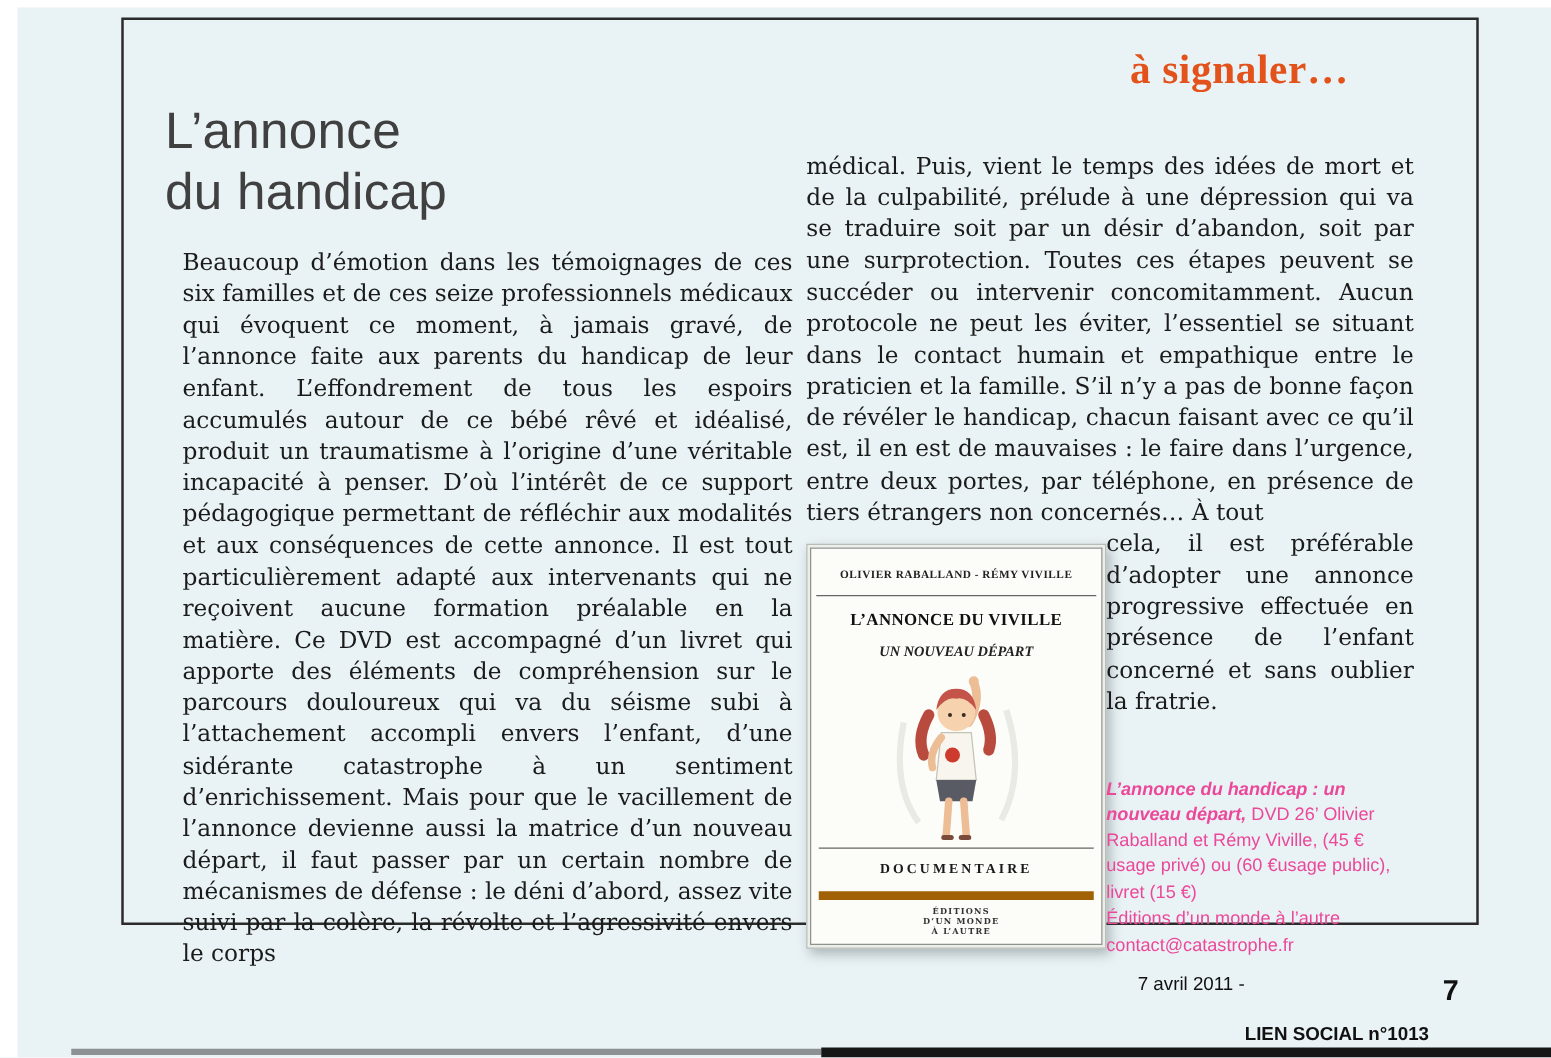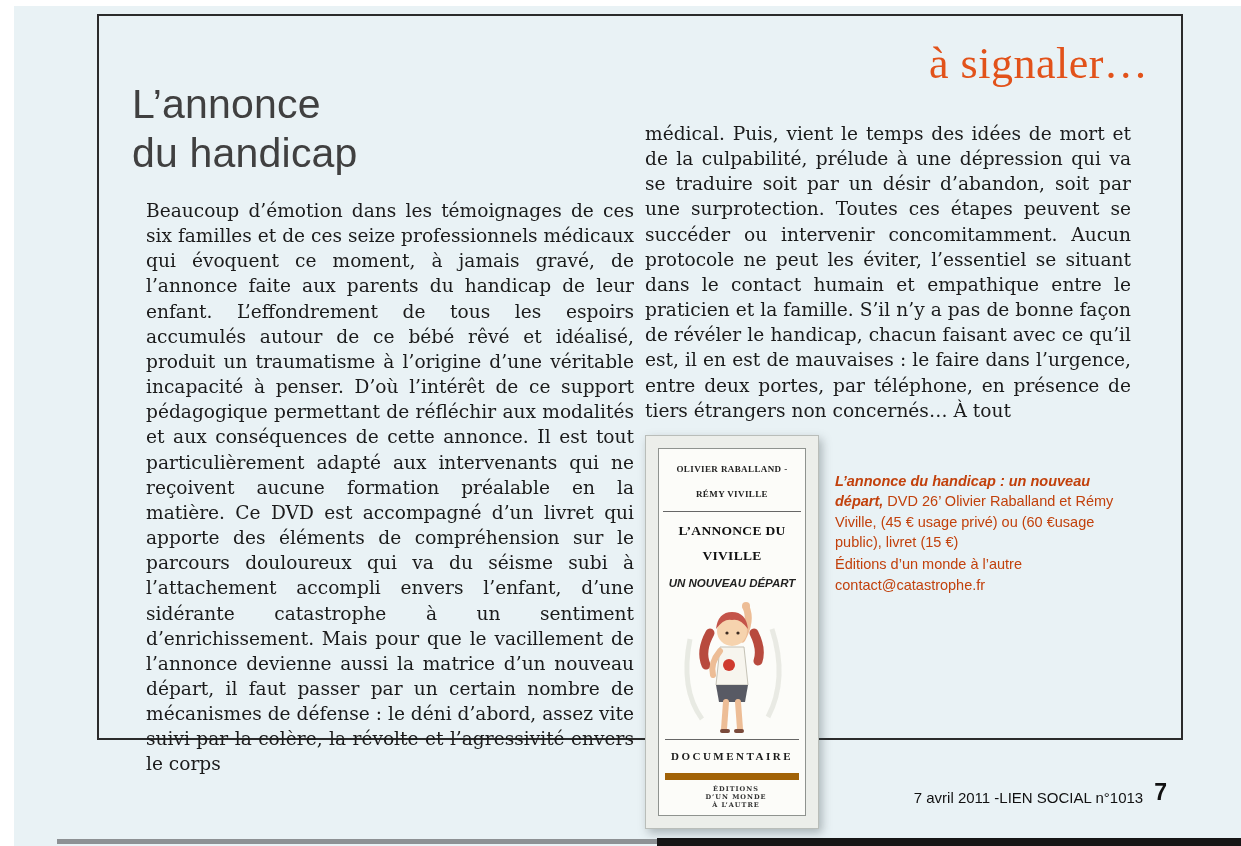--- a/index.html
+++ b/index.html
@@ -12,96 +12,96 @@
   }
   .scan-bg {
     position:absolute; left:14px; top:6px; right:0; bottom:0;
     background:#e9f2f5;
   }
   .frame {
     position:absolute; left:97px; top:14px; width:1086px; height:726px;
     border:2px solid #2b2b2b;
   }
   .section-label {
-    position:absolute; top:38px; left:929px; width:256px;
+    position:absolute; top:38px; left:904px; width:256px;
     font-family:"Liberation Serif", serif;
-    font-weight:400; font-size:44px; letter-spacing:0.5px;
+    font-weight:700; font-size:33px; letter-spacing:0.5px;
     color:#e2521a;
   }
   .article-title {
     position:absolute; left:132px; top:80px;
     font-family:"Liberation Sans", sans-serif;
     font-weight:400; font-size:41px; line-height:49px;
     color:#404040; letter-spacing:0.2px;
   }
   .serif {
     font-family:"DejaVu Serif","Liberation Serif",serif;
     font-size:18.6px; line-height:25.15px; color:#1b1b1b;
     text-align:justify; hyphens:auto; -webkit-hyphens:auto;
   }
   .col-left  { position:absolute; left:146px; top:198px; width:488px; }
   .col-right { position:absolute; left:645px; top:121px; width:486px; }
 
   
   .dvd-wrap {
-    float:left; width:174px; margin:12px 16px 4px 0;
+    float:left; width:240px; margin:12px 0 4px 0;
     background:#eceeea; border:1px solid #b9bdb9;
     box-shadow:3px 4px 9px rgba(55,65,70,.35);
-    padding:12px;
+    padding:2px;
   }
   .dvd-card {
     background:#fcfcf9; border:1px solid #8f938f;
     padding:5px 4px 6px; text-align:center;
   }
   .cover-authors {
     font-size:9px; font-weight:700; letter-spacing:.4px; color:#222;
     padding:3px 0 4px; border-bottom:1px solid #666;
     font-family:"Liberation Serif", serif;
   }
   .cover-title {
     font-family:"Liberation Serif", serif;
     font-size:13.5px; font-weight:700; color:#101010;
     padding-top:6px; letter-spacing:.3px;
   }
   .cover-subtitle {
-    font-family:Liberation Sans, sans-serif;
+    font-family:Liberation Serif, serif;
     font-size:11.5px; font-weight:700; font-style:italic; color:#222;
     padding:2px 0 3px;
   }
   .cover-art { height:138px; display:flex; align-items:center; justify-content:center; }
   .cover-genre {
     font-size:11px; font-weight:700; letter-spacing:2.5px; color:#1a1a1a;
     border-top:1px solid #666; border-bottom:7px solid #a16207;
     padding:4px 0; margin:2px 2px 0;
     font-family:"Liberation Serif", serif;
   }
   .cover-publisher {
     margin-top:5px; text-align:center; padding-left:8px;
     font-size:6.5px; line-height:8px; letter-spacing:1px; color:#333;
     font-weight:700;
   }
 
   
   .caption {
     margin-top:48px;
     font-family:"Liberation Sans", sans-serif;
-    font-size:14.5px; line-height:20.5px; color:#c2410c;
+    font-size:14.5px; line-height:20.5px; color:#ec4899;
     text-align:left;
   }
   .caption-title { font-weight:700; font-style:italic; }
   .caption-line  { margin-top:1px; }
 
   
   .footer {
     position:absolute; top:779px; left:97px; width:1086px;
-    display:flex; justify-content:flex-end; align-items:flex-end;
+    display:flex; justify-content:flex-end; align-items:flex-start;
     padding-right:16px;
     font-size:15px; color:#111;
   }
-  .footer-pub  { font-weight:400; }
+  .footer-pub  { font-weight:700;margin-top:40px; }
   .footer-page { font-weight:700; font-size:23px; margin-left:11px; }
 
   
   .scan-bar-left  { position:absolute; left:57px;  bottom:2px; width:600px; height:5px; background:#8d9194; }
   .scan-bar-right { position:absolute; left:657px; bottom:0;   width:584px; height:8px; background:#161616; }
 </style>
 </head>
 <body>
 
 <div class="scan-bg"></div>
@@ -148,20 +148,21 @@
       </div>
       <div class="cover-genre">DOCUMENTAIRE</div>
       <div class="cover-publisher">
         <div>ÉDITIONS</div>
         <div>D’UN MONDE</div>
         <div>À L’AUTRE</div>
       </div>
     </div>
   </div>
 
+  <p>cela, il est préférable d’adopter une annonce progressive effectuée en présence de l’enfant concerné et sans oublier la fratrie.</p>
 
   <div class="caption">
     <p><span class="caption-title">L’annonce du handicap : un nouveau départ,</span><span> DVD 26’ Olivier Raballand et Rémy Viville, (45 € usage privé) ou (60 €usage public), livret (15 €)</span></p>
     <div class="caption-line">Éditions d’un monde à l’autre</div>
     <div class="caption-line">contact@catastrophe.fr</div>
   </div>
 </div>
 
 <div class="footer">
   <span>7 avril 2011 - </span>

